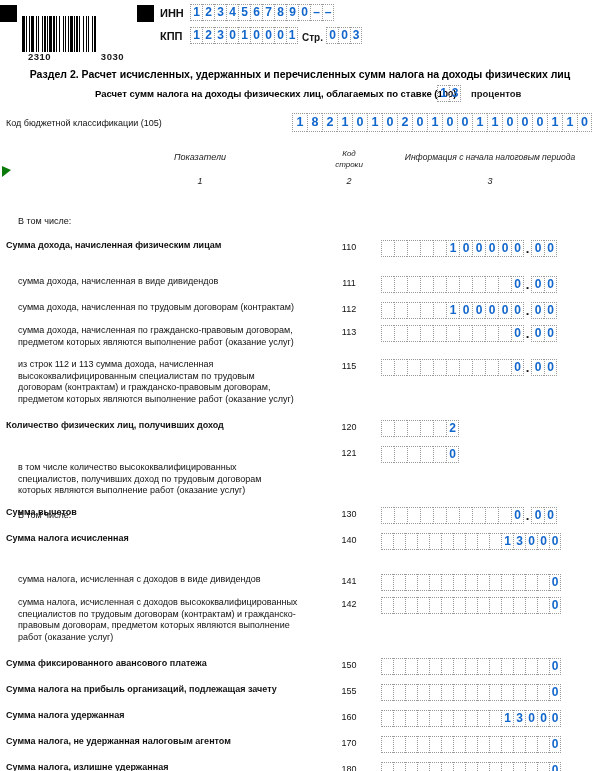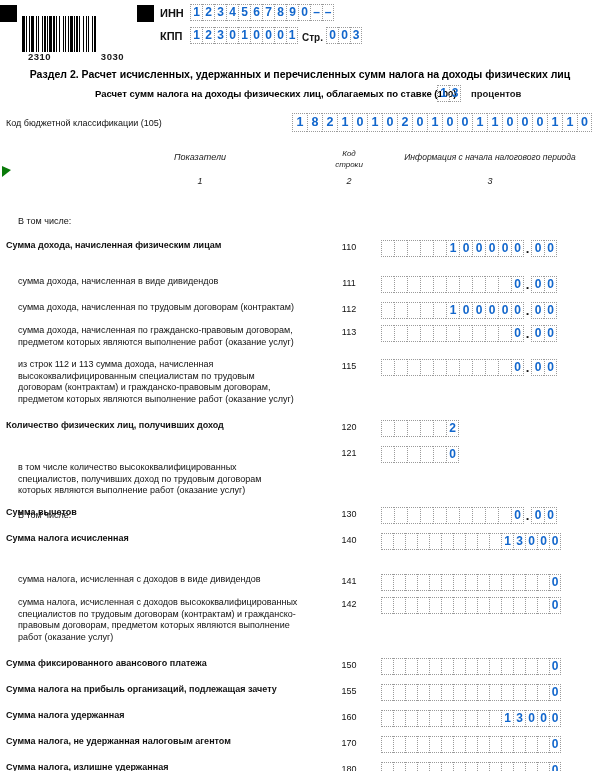--- a/index.html
+++ b/index.html
@@ -238,21 +238,21 @@
   </div>
 
 <div class="table">
   <div class="thead">
     <div class="green-arrow"></div>
     <div class="th-ind">Показатели</div>
     <div class="th-code">
       <div>Код</div>
       <div>строки</div>
     </div>
-    <div class="th-info">Информация с начала налогового периода</div>
+    <div class="th-info">Информация с начала налоговым периода</div>
     <div class="num-ind">1</div>
     <div class="num-code">2</div>
     <div class="num-info">3</div>
   </div>
 
   <div id="rows-container">
       <div class="row">
         <div class="row-label ind1" style="top: 48px; max-width: 320px;">
           <div>Сумма дохода, начисленная физическим лицам</div>
         </div>

